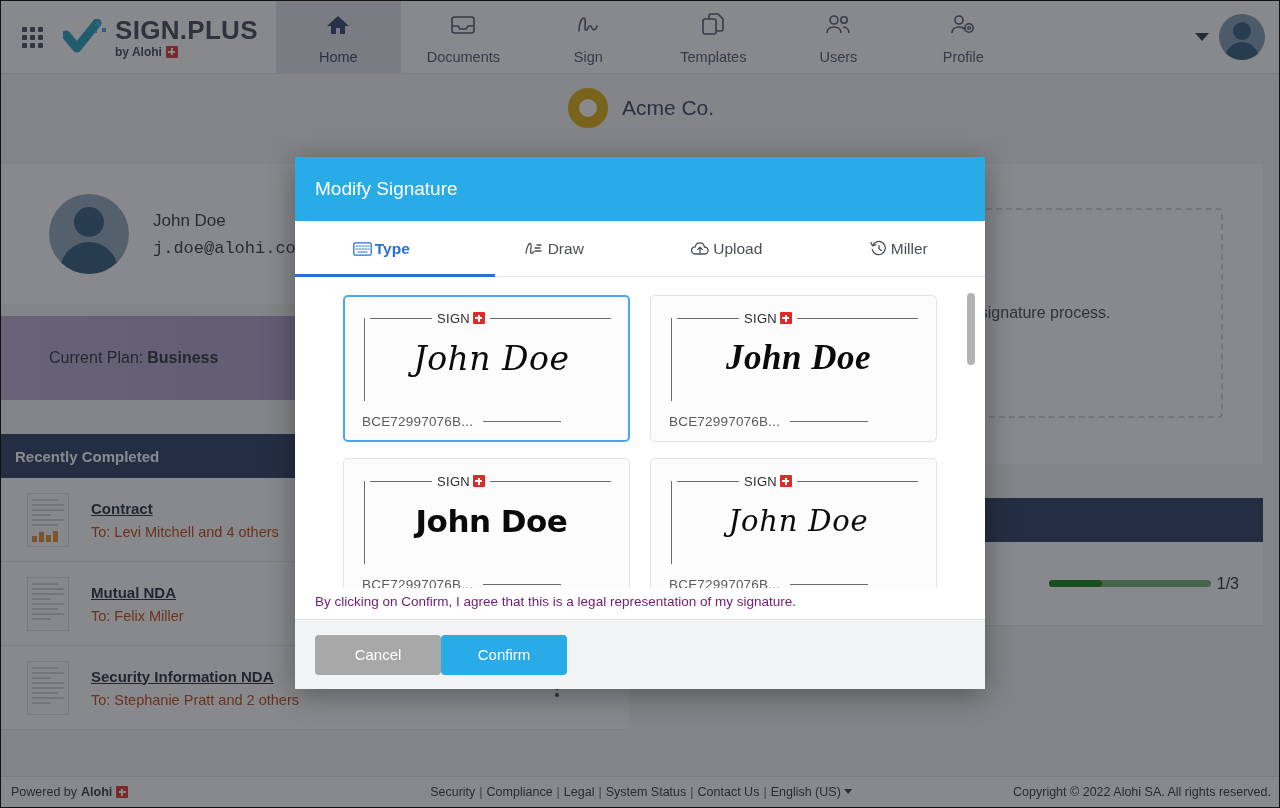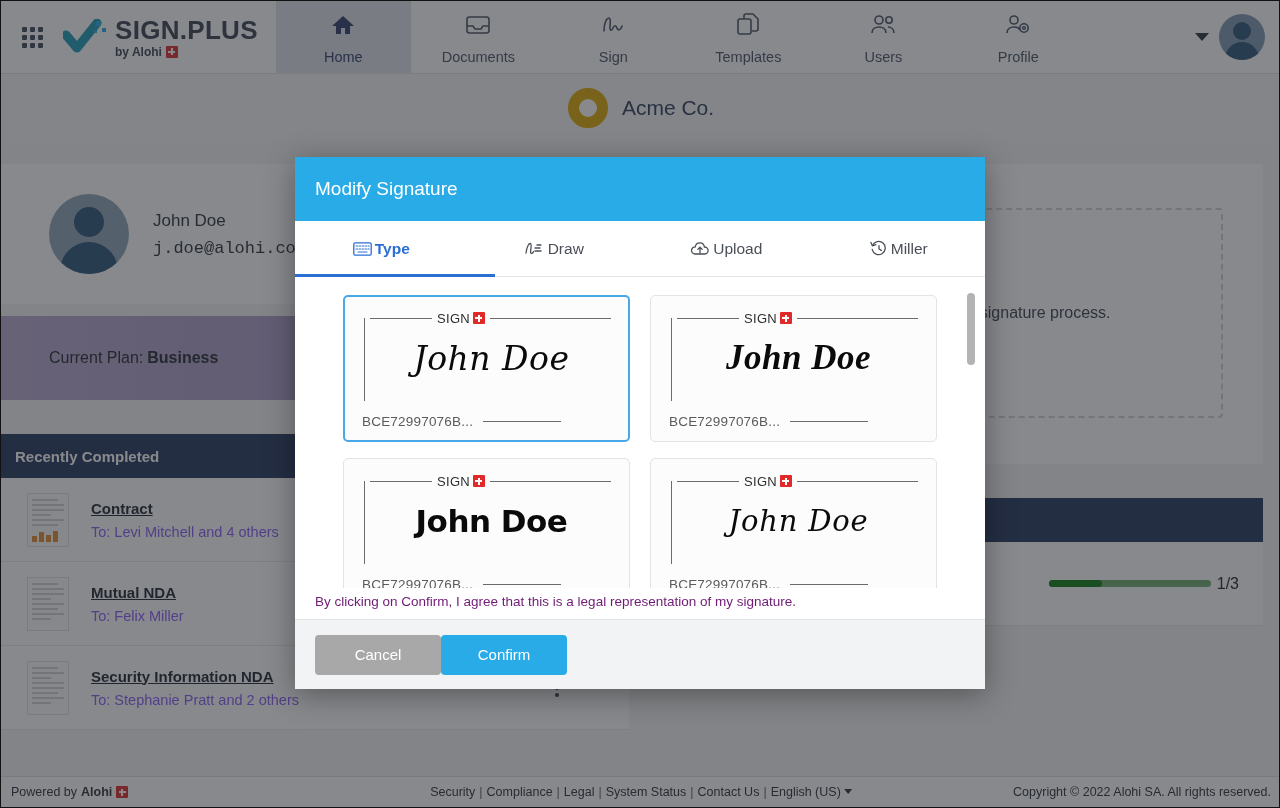--- a/index.html
+++ b/index.html
@@ -48,21 +48,21 @@
     position: relative; border-radius: 1px; vertical-align: -1px;
   }
   .swiss::before, .swiss::after {
     content: ""; position: absolute; background: #fff;
   }
   .swiss::before { left: 5px; top: 2.5px; width: 2px; height: 7px; }
   .swiss::after  { top: 5px; left: 2.5px; height: 2px; width: 7px; }
 
   .navitems { display: flex; align-items: stretch; flex: 1; }
   .navitem {
-    width: 135px; display: flex; flex-direction: column;
+    width: 125px; display: flex; flex-direction: column;
     align-items: center; justify-content: center; gap: 13px;
     color: #4a5365; font-size: 14.5px; cursor: pointer;
   }
   .navitem.active { background: #dfe3e8; color: #2d3c6b; }
   .navitem .ico { height: 26px; display: flex; align-items: flex-end; }
   .nav-right { display: flex; align-items: center; gap: 10px; padding-right: 16px; }
   .caret-down {
     width: 0; height: 0; border-left: 7px solid transparent; border-right: 7px solid transparent;
     border-top: 8px solid #2b3342; cursor: pointer;
   }
@@ -120,21 +120,21 @@
   .doc-thumb {
     width: 42px; height: 54px; background: #fdfdfd; border: 1px solid #e0e0e0; margin-right: 22px;
     padding: 5px 4px; overflow: hidden;
   }
   .doc-thumb i { display: block; height: 2px; background: #d2d2d2; margin-bottom: 3px; }
   .doc-thumb i.s { width: 60%; }
   .doc-thumb i.t { width: 80%; }
   .doc-thumb .chart { display:flex; gap:2px; align-items:flex-end; height: 12px; margin-top:4px;}
   .doc-thumb .chart b { display:block; width:5px; background:#e08a2e; }
   .doc-title { font-size: 15px; color: #1d2430; text-decoration: underline; font-weight: 600; }
-  .doc-sub { font-size: 14.5px; color: #8b5cf6; margin-top: 7px;}
+  .doc-sub { font-size: 14.5px; color: #c2410c; margin-top: 7px;}
   .kebab { position: absolute; right: 70px; display:flex; flex-direction:column; gap:3px; cursor:pointer;}
   .kebab i { width: 4px; height: 4px; border-radius: 50%; background: #3a4250; display:block; }
 
   .right-col { position: absolute; left: 652px; top: 22px; width: 610px; }
   .drop-card { background:#fff; height: 300px; padding: 44px 40px 0 40px; }
   .drop-inner {
     border: 2px dashed #cfd4da; height: 210px; border-radius: 4px;
     display:flex; align-items:center; justify-content:center; text-align:center;
   }
   .drop-txt { font-size: 16px; color: #3a4250; line-height: 1.6; max-width: 420px;}

